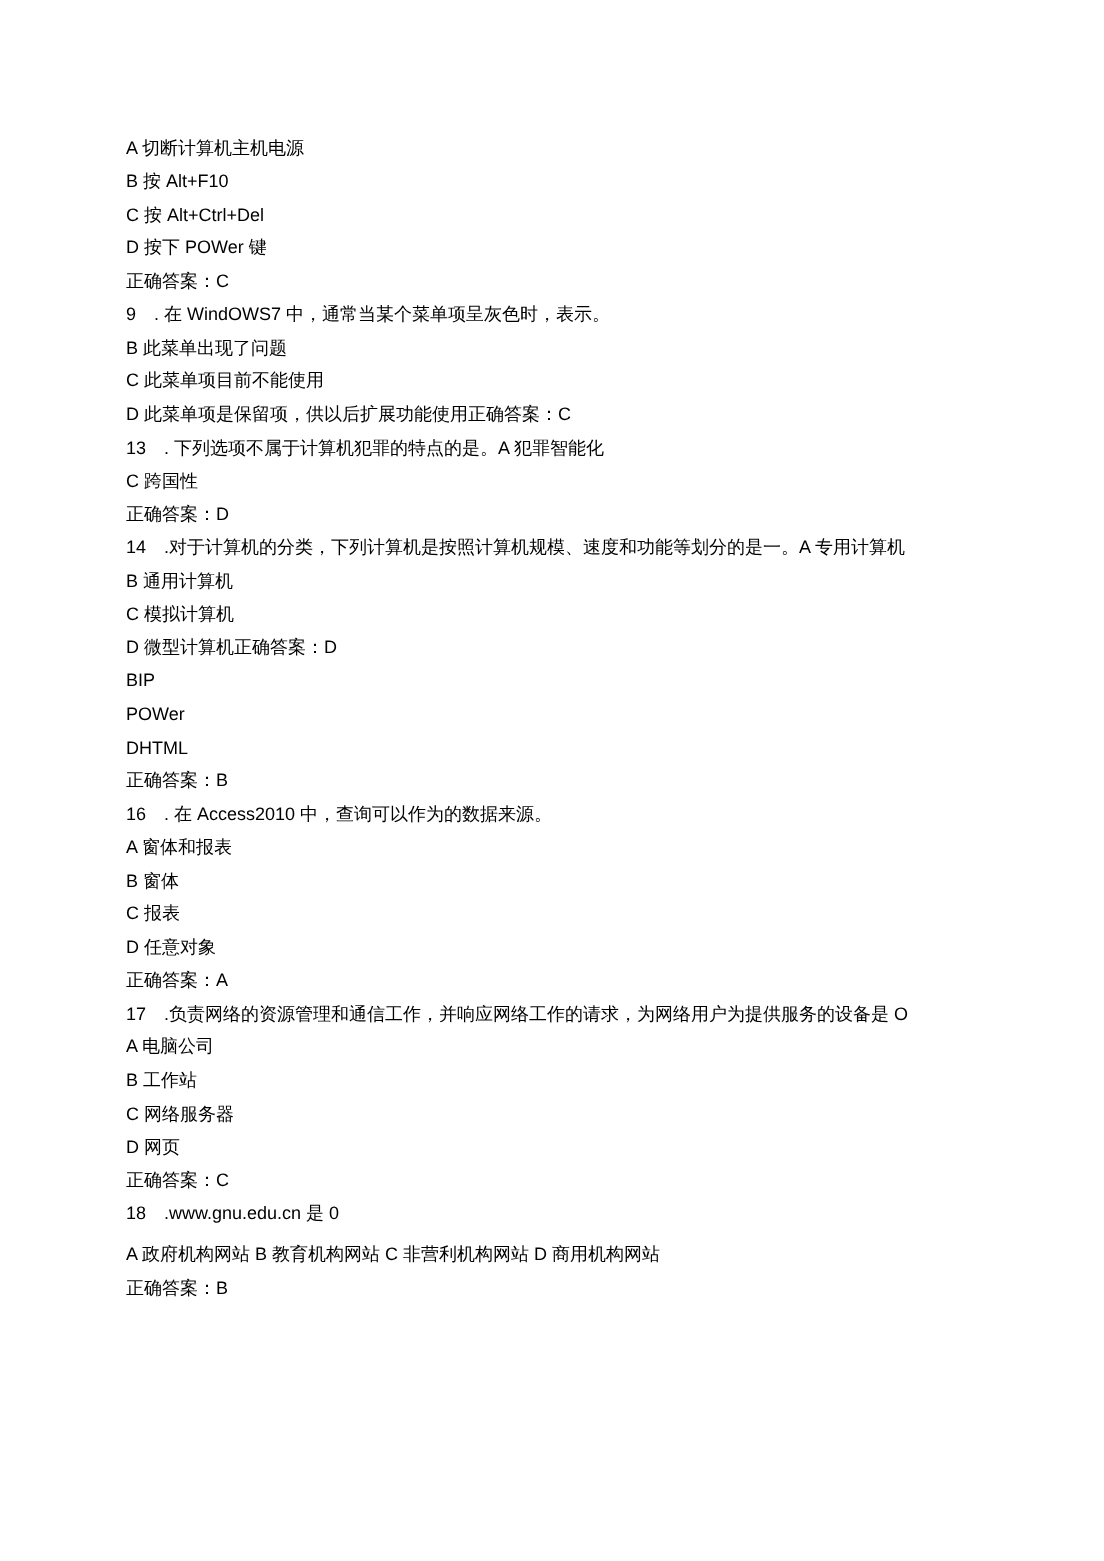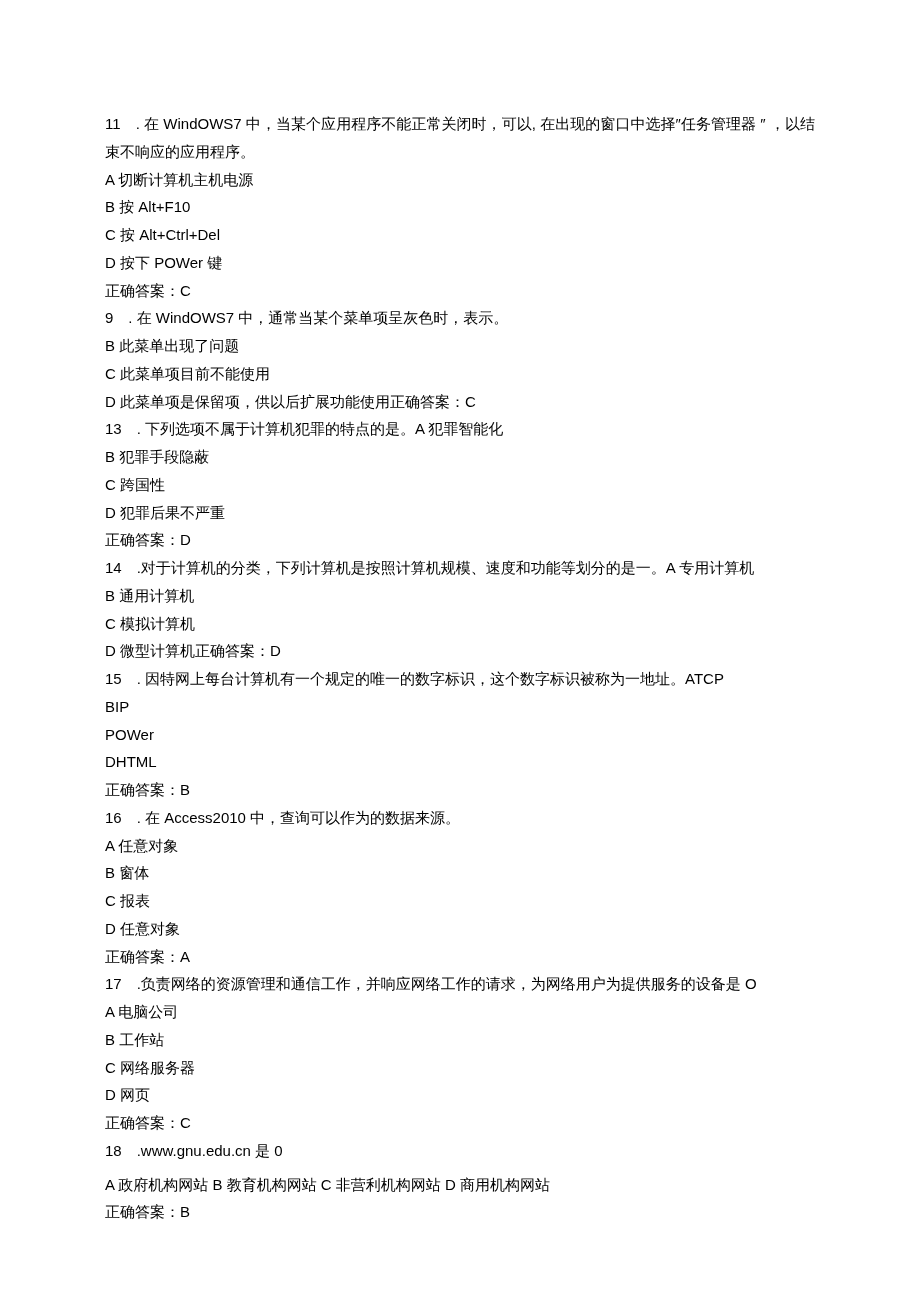--- a/index.html
+++ b/index.html
@@ -22,46 +22,42 @@
     text-justify: inter-ideograph;
   }
   .gap {
     height: 6px;
   }
 </style>
 </head>
 <body>
 
 <div class="page" id="page">
-    <div class="line">11　. 在 WindOWS7 中，当某个应用程序不能正常关闭时，可以, 在出现的窗口中选择″任务管理器 ″ ，以结束不响应的应用程序。</div>
     <div class="line">A 切断计算机主机电源</div>
     <div class="line">B 按 Alt+F10</div>
     <div class="line">C 按 Alt+Ctrl+Del</div>
     <div class="line">D 按下 POWer 键</div>
     <div class="line">正确答案：C</div>
     <div class="line">9　. 在 WindOWS7 中，通常当某个菜单项呈灰色时，表示。</div>
     <div class="line">B 此菜单出现了问题</div>
     <div class="line">C 此菜单项目前不能使用</div>
     <div class="line">D 此菜单项是保留项，供以后扩展功能使用正确答案：C</div>
     <div class="line">13　. 下列选项不属于计算机犯罪的特点的是。A 犯罪智能化</div>
-    <div class="line">B 犯罪手段隐蔽</div>
     <div class="line">C 跨国性</div>
-    <div class="line">D 犯罪后果不严重</div>
     <div class="line">正确答案：D</div>
     <div class="line">14　.对于计算机的分类，下列计算机是按照计算机规模、速度和功能等划分的是一。A 专用计算机</div>
     <div class="line">B 通用计算机</div>
     <div class="line">C 模拟计算机</div>
     <div class="line">D 微型计算机正确答案：D</div>
-    <div class="line">15　. 因特网上每台计算机有一个规定的唯一的数字标识，这个数字标识被称为一地址。ATCP</div>
     <div class="line">BIP</div>
     <div class="line">POWer</div>
     <div class="line">DHTML</div>
     <div class="line">正确答案：B</div>
     <div class="line">16　. 在 Access2010 中，查询可以作为的数据来源。</div>
-    <div class="line">A 任意对象</div>
+    <div class="line">A 窗体和报表</div>
     <div class="line">B 窗体</div>
     <div class="line">C 报表</div>
     <div class="line">D 任意对象</div>
     <div class="line">正确答案：A</div>
     <div class="line">17　.负责网络的资源管理和通信工作，并响应网络工作的请求，为网络用户为提供服务的设备是 O</div>
     <div class="line">A 电脑公司</div>
     <div class="line">B 工作站</div>
     <div class="line">C 网络服务器</div>
     <div class="line">D 网页</div>
     <div class="line">正确答案：C</div>

